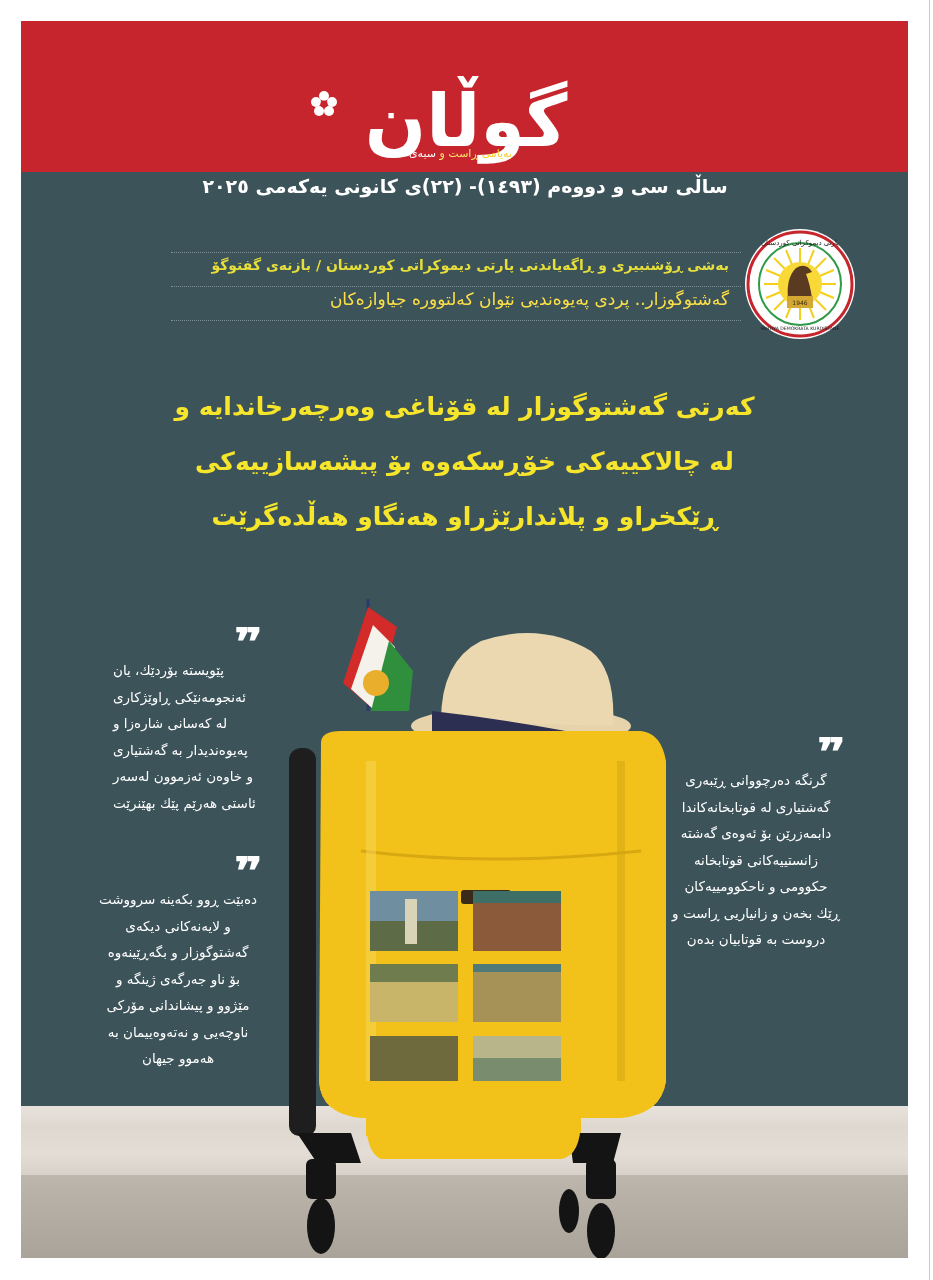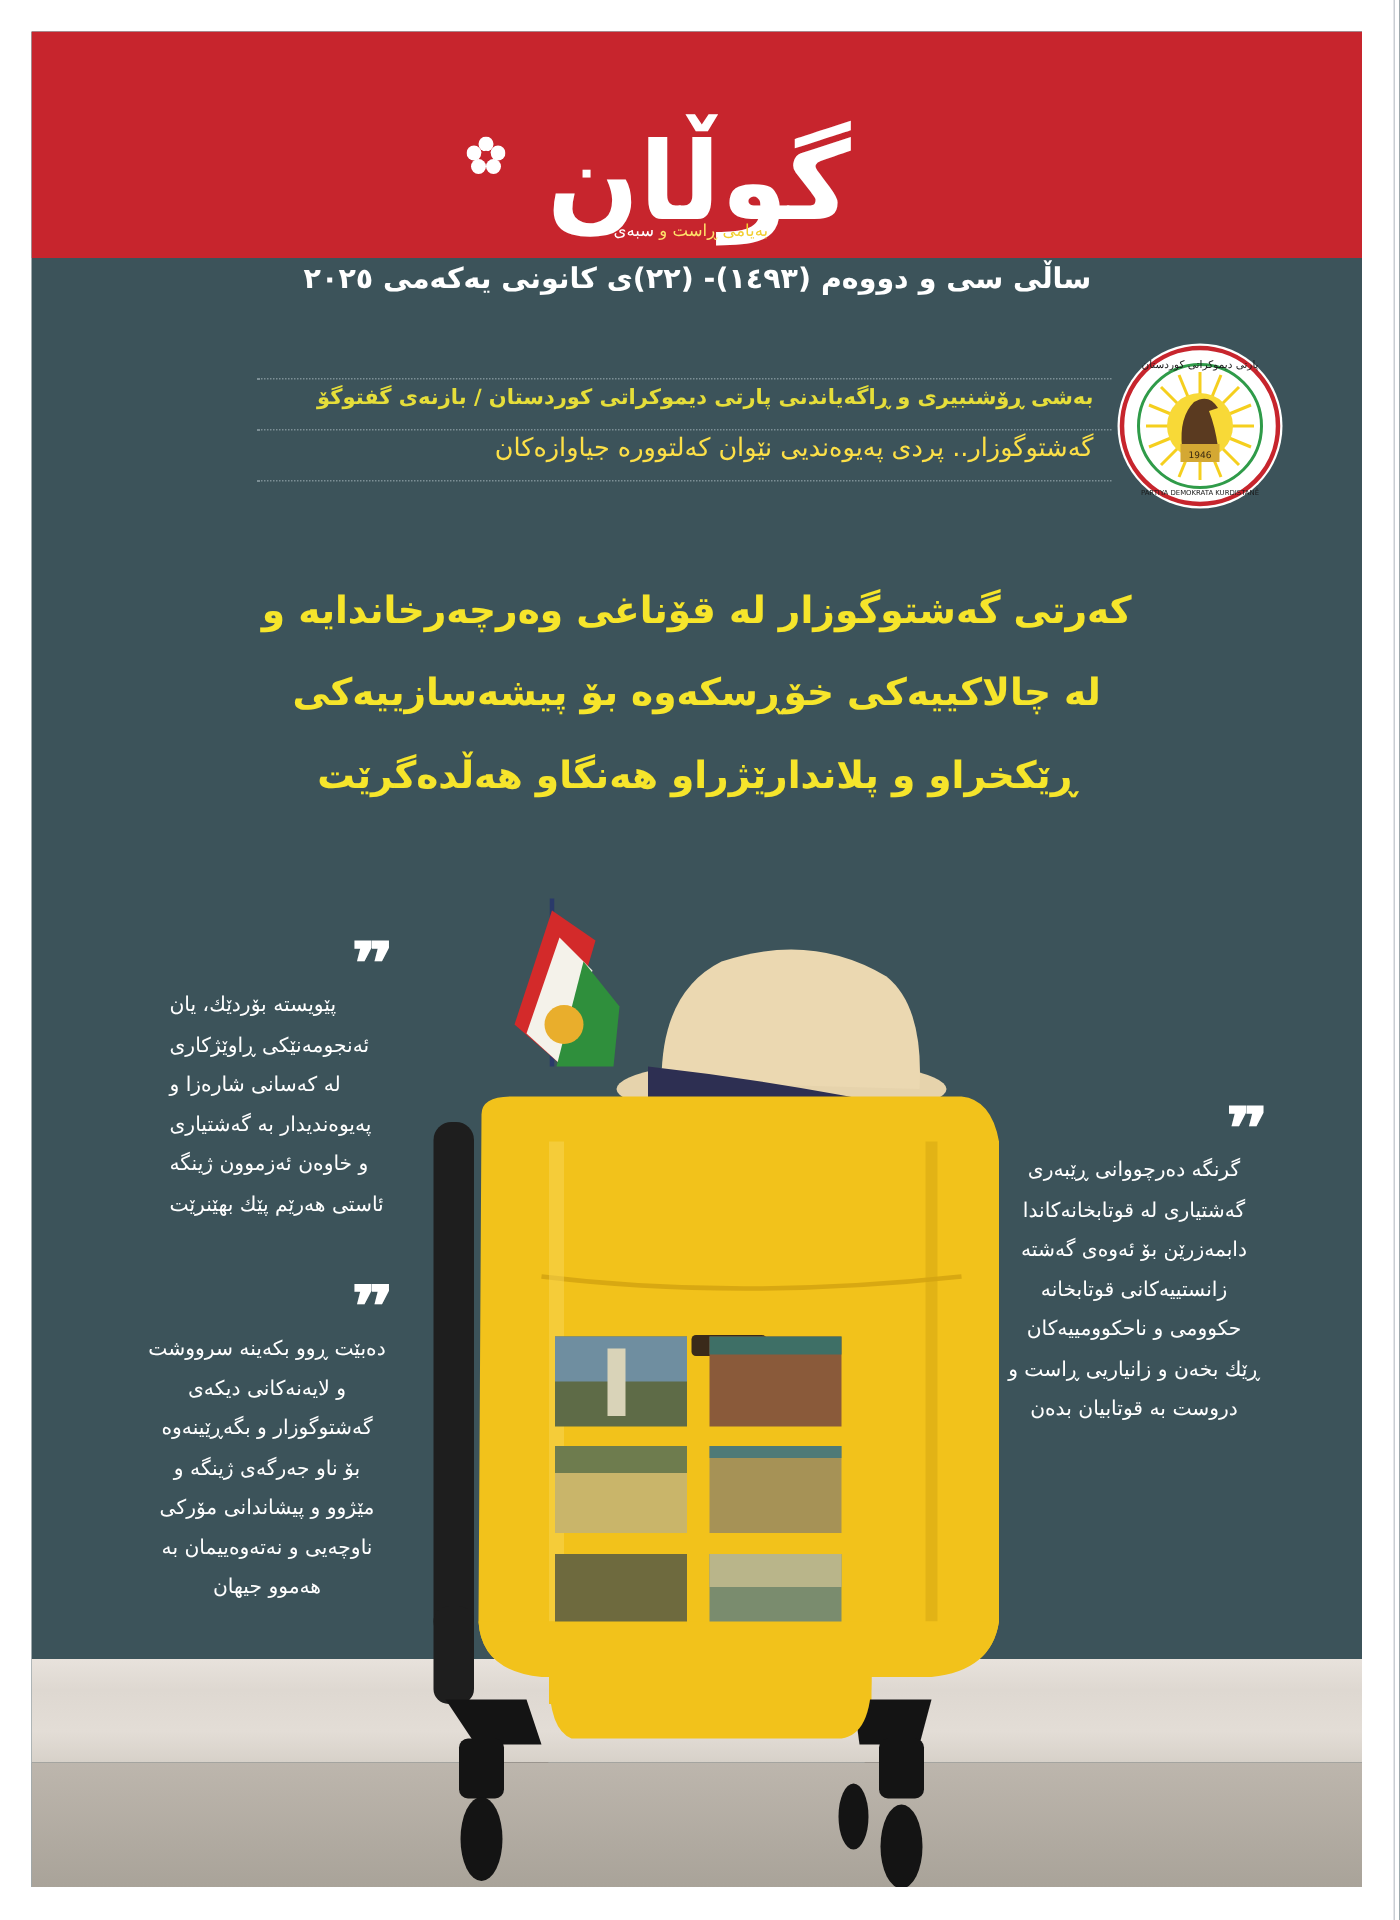--- a/index.html
+++ b/index.html
@@ -212,21 +212,21 @@
     </g>
   </svg>
 
   <div class="quote q1">
     <div class="qmark">❞</div>
     <div class="qtext">
       <div>پێویستە بۆردێك، یان</div>
       <div>ئەنجومەنێکی ڕاوێژکاری</div>
       <div>لە کەسانی شارەزا و</div>
       <div>پەیوەندیدار بە گەشتیاری</div>
-      <div>و خاوەن ئەزموون ژینگە</div>
+      <div>و خاوەن ئەزموون لەسەر</div>
       <div>ئاستی هەرێم پێك بهێنرێت</div>
     </div>
   </div>
 
   <div class="quote q2">
     <div class="qmark">❞</div>
     <div class="qtext">
       <div>دەبێت ڕوو بکەینە سرووشت</div>
       <div>و لایەنەکانی دیکەی</div>
       <div>گەشتوگوزار و  بگەڕێینەوە</div>

